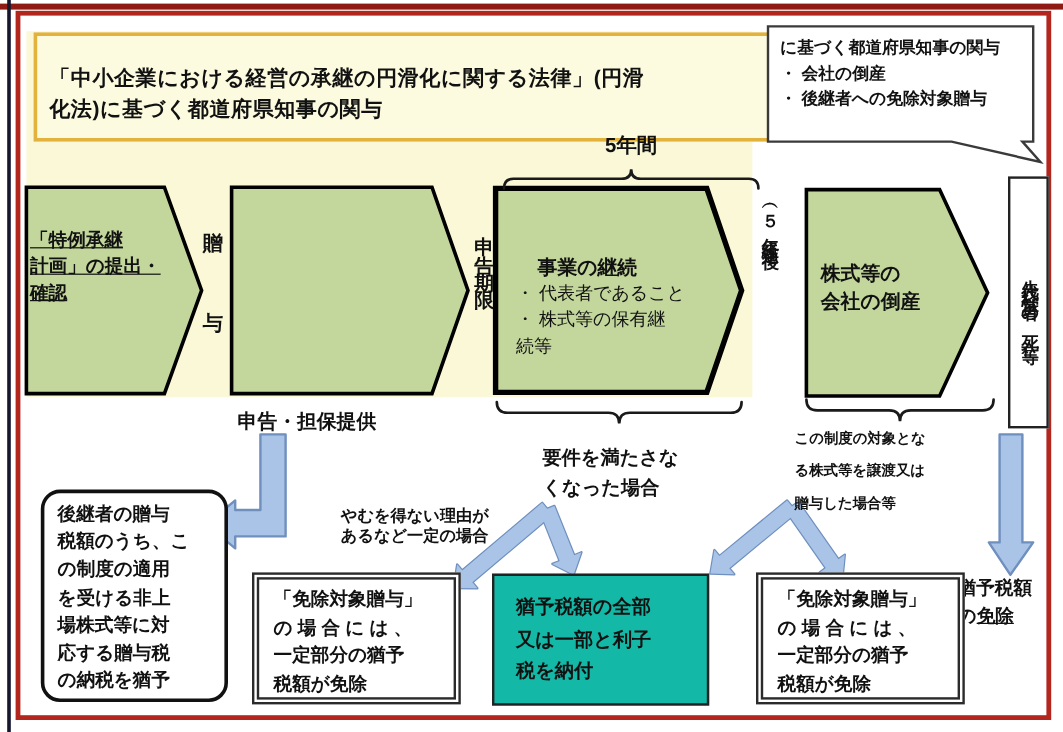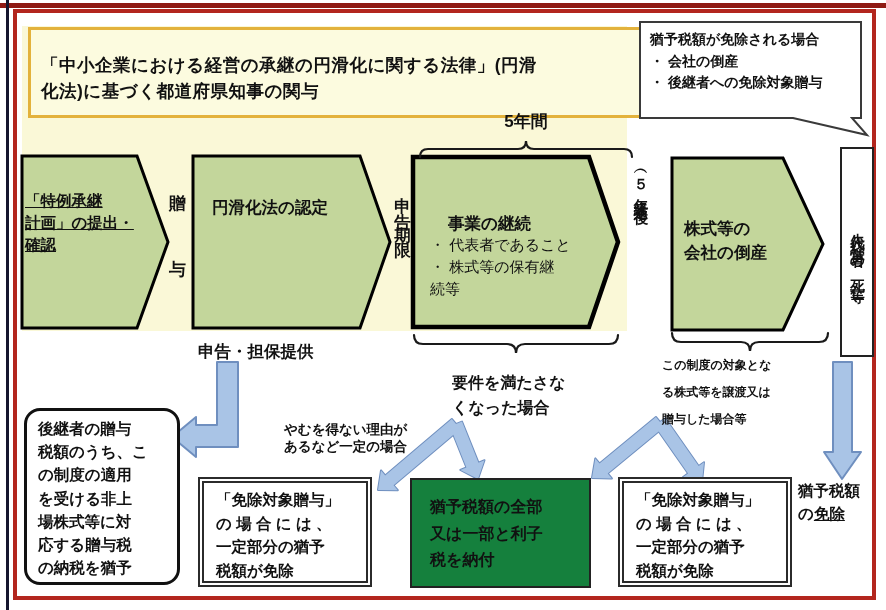--- a/index.html
+++ b/index.html
@@ -54,32 +54,32 @@
   .death-box .v-text{font-size:14.5px;letter-spacing:5px;}
   .lbl{font-weight:bold;}
   .five-years{left:478px;top:110px;width:96px;font-size:17px;text-align:center;}
   .report{left:198px;top:341px;width:170px;font-size:16.5px;}
   .fail{left:452px;top:370px;width:140px;font-size:16px;line-height:25px;}
   .unavoidable{left:284px;top:421px;width:152px;font-size:13.5px;line-height:17px;}
   .transfer{left:662px;top:352px;width:178px;font-size:12px;line-height:27px;}
   .exempt-final{left:798px;top:479px;width:90px;font-size:15.5px;line-height:23px;}
   .exempt-final .ul{text-decoration:underline;text-align:right;}
   .defer-box{
-    left:24px;top:408px;width:156px;height:177px;border:3px solid #111;border-radius:16px;
+    left:34px;top:408px;width:156px;height:177px;border:3px solid #111;border-radius:16px;
     background:#fff;padding:6px 0 0 11px;font-size:15.5px;font-weight:bold;line-height:23.2px;box-sizing:border-box;
   }
-  .double-box{background:#fff;border:2px solid var(--box-border);padding:2px;box-sizing:border-box;}
+  .double-box{background:#fff;border:2px solid var(--box-border);padding:2px;box-sizing:border-box;margin-left:12px;}
   .double-box .inner{
     border:2px solid var(--box-border);width:100%;height:100%;box-sizing:border-box;
     padding:5px 0 0 12px;font-size:15.5px;font-weight:bold;line-height:23.5px;
   }
   .gift-left{left:198px;top:477px;width:174px;height:110px;}
   .gift-right{left:618px;top:477px;width:174px;height:110px;}
   .pay-box{
-    left:410px;top:478px;width:181px;height:110px;border:2.5px solid #222;background:#15803d;
+    left:410px;top:478px;width:181px;height:110px;border:2.5px solid #222;background:#14b8a6;
     padding:14px 0 0 18px;font-size:16px;font-weight:bold;line-height:26.5px;box-sizing:border-box;
   }
 </style>
 </head>
 <body>
 
 <div class="page">
 
   <div class="abs edge-top"></div>
   <div class="abs edge-left"></div>
@@ -114,31 +114,30 @@
 
     <g>
       <polygon points="655.9,417 599.5,463.4 595.3,458.4 592,478 611.9,478.5 607.7,473.5 664.1,427" style="fill:var(--arrow-blue);stroke:var(--arrow-blue-border);stroke-width:2;stroke-linejoin:round"></polygon>
       <polygon points="654.7,425.7 688.1,473.4 682.8,477.2 702,482 704,462.2 698.7,466 665.3,418.3" style="fill:var(--arrow-blue);stroke:var(--arrow-blue-border);stroke-width:2;stroke-linejoin:round"></polygon>
       <polygon points="655.9,417 599.5,463.4 595.3,458.4 592,478 611.9,478.5 607.7,473.5 664.1,427" style="fill:var(--arrow-blue)"></polygon>
       <polygon points="654.7,425.7 688.1,473.4 682.8,477.2 702,482 704,462.2 698.7,466 665.3,418.3" style="fill:var(--arrow-blue)"></polygon>
     </g>
   </svg>
 
   <div class="abs callout-text">
-    <span>猶予税額が免除される場合</span>
+    <span>に基づく都道府県知事の関与</span>
     <span>・ 会社の倒産</span>
     <span>・ 後継者への免除対象贈与</span>
   </div>
 
   <div class="abs p1text pre">「特例承継
 計画」の提出・
 確認</div>
 
   <div class="abs ptext p2text">
-    <span class="p-head">円滑化法の認定</span>
   </div>
 
   <div class="abs ptext p3text">
     <span class="p-head">事業の継続</span>
     <span class="p-bullets pre">・ 代表者であること
 ・ 株式等の保有継
 続等</span>
   </div>
 
   <div class="abs p4text pre">株式等の

